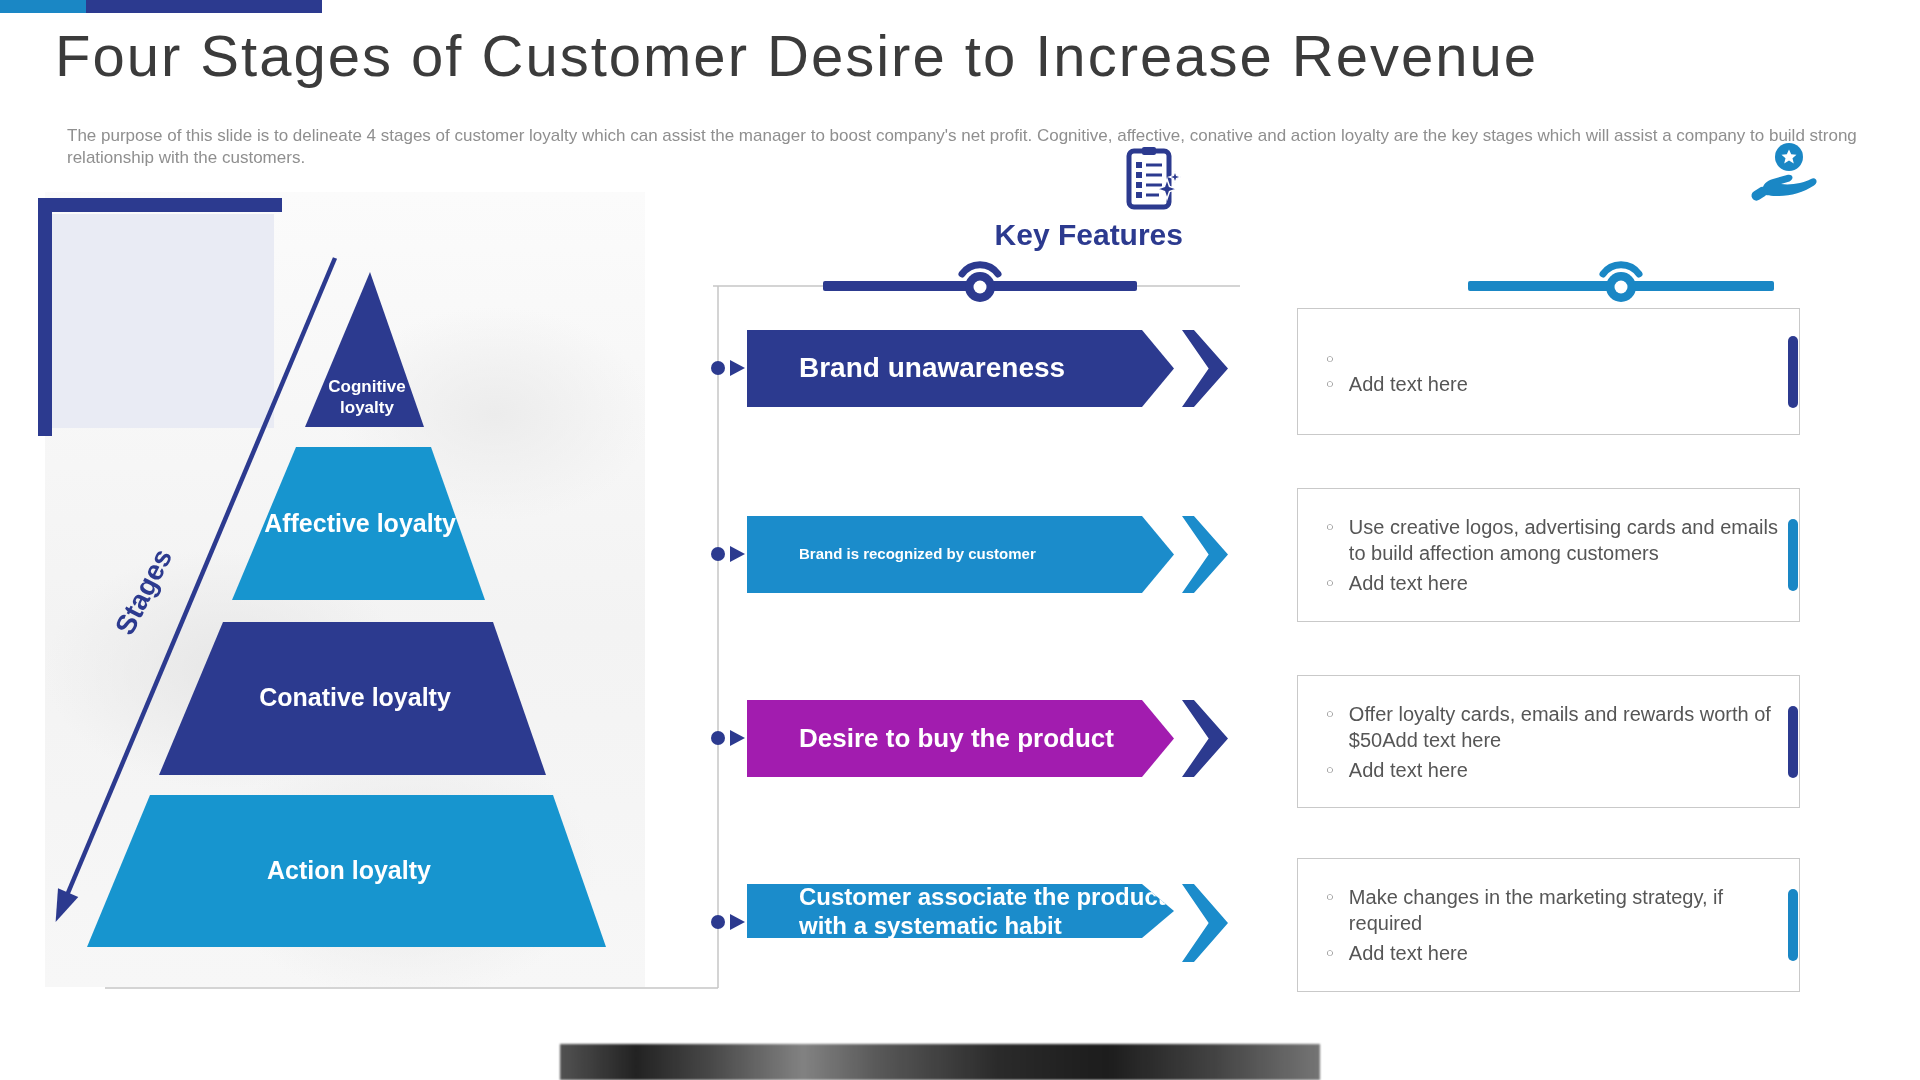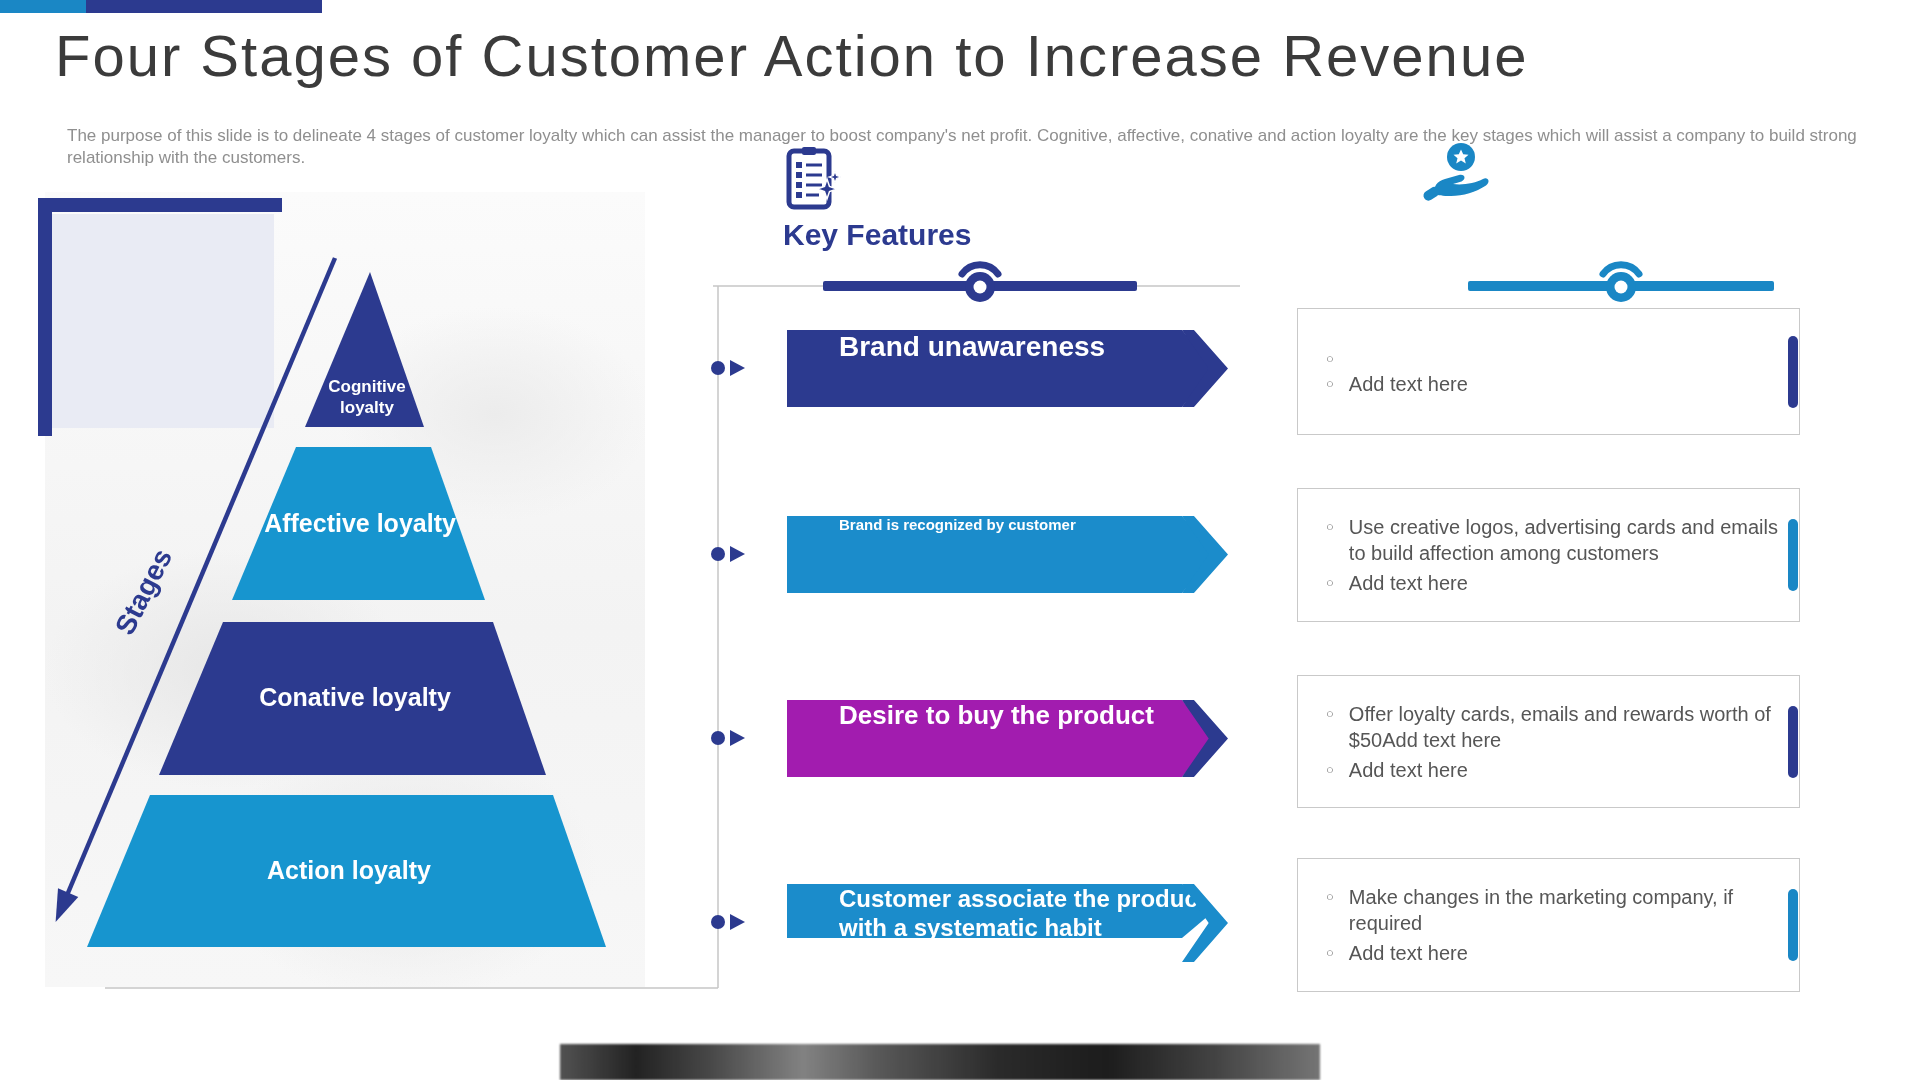--- a/index.html
+++ b/index.html
@@ -22,52 +22,52 @@
     background:
       radial-gradient(ellipse 300px 200px at 30% 60%, #e7e7e7 0%, rgba(231,231,231,0) 60%),
       radial-gradient(ellipse 260px 180px at 75% 28%, #ececec 0%, rgba(236,236,236,0) 60%),
       radial-gradient(ellipse 320px 220px at 60% 85%, #e9e9e9 0%, rgba(233,233,233,0) 60%),
       linear-gradient(180deg,#fbfbfb 0%,#f3f3f3 55%,#f7f7f7 100%);
   }
 
   svg.decor{left:0;top:0;width:1920px;height:1080px;pointer-events:none}
 
   
-  .col-head{display:flex;flex-direction:column;align-items:flex-start;width:400px}
+  .col-head{display:flex;flex-direction:column;align-items:flex-end;width:400px}
   .features-head{left:783px;top:144px}
   .recs-head{left:1421px;top:140px}
   .head-label{font-size:30px;font-weight:bold;margin-top:6px;white-space:nowrap}
   .features-head .head-label{color:#2c3a8f}
   .recs-head .head-label{color:#1a87c5}
 
   
-  .banner{left:747px;width:427px;display:flex;padding-left:52px;box-sizing:border-box;
+  .banner{left:747px;width:427px;display:flex;align-items:center;padding-left:52px;box-sizing:border-box;
     color:#fff;font-weight:bold;line-height:1.22;
-    clip-path:polygon(0 0,calc(100% - 32px) 0,100% 50%,calc(100% - 32px) 100%,0 100%);margin-left:40px;}
+    clip-path:polygon(0 0,calc(100% - 32px) 0,100% 50%,calc(100% - 32px) 100%,0 100%);}
   .banner span{white-space:pre-line}
   .chev{left:1182px;width:46px;clip-path:polygon(0 0,26% 0,100% 50%,26% 100%,0 100%,58% 50%)}
 
   
   .rec-box{left:1297px;width:503px;background:#fff;border:1px solid #c9c9c9;box-sizing:border-box;
     display:flex;flex-direction:column;justify-content:center;gap:4px;padding:10px 20px 10px 28px}
   .rec-box .li{display:flex;gap:15px;font-size:20px;color:#565656;line-height:1.3}
   .rec-box .bullet{font-size:13px;margin-top:5px;color:#6a6a6a;flex:0 0 auto}
   .accent{position:absolute;right:1px;top:50%;transform:translateY(-50%);width:10px;height:72px;border-radius:5px}
 
   
   .bottom-strip{left:560px;top:1044px;width:760px;height:36px;filter:blur(1.2px);opacity:.92;
     background:linear-gradient(90deg,#444 0%,#101010 10%,#3a3a3a 20%,#787878 32%,#4a4a4a 42%,#181818 58%,#0a0a0a 72%,#333 86%,#6a6a6a 100%);}
 </style>
 </head>
 <body>
 
 <div class="abs top-teal"></div>
 <div class="abs top-navy"></div>
 
-<h1 class="abs title">Four Stages of Customer Action to Increase Revenue</h1>
+<h1 class="abs title">Four Stages of Customer Desire to Increase Revenue</h1>
 <p class="abs subtitle">The purpose of this slide is to delineate 4 stages of customer loyalty which can assist the manager to boost company's net profit. Cognitive, affective, conative and action loyalty are the key stages which will assist a company to build strong relationship with the customers.</p>
 
 <div class="abs photo-bg"></div>
 
 <svg class="abs decor" viewBox="0 0 1920 1080" xmlns="http://www.w3.org/2000/svg">
 
   <rect x="52" y="214" width="222" height="214" fill="#e9ebf4"></rect>
   <rect x="38" y="198" width="244" height="14" fill="#2c3a8f"></rect>
   <rect x="38" y="198" width="14" height="238" fill="#2c3a8f"></rect>
 
@@ -216,21 +216,21 @@
   <div class="li">
       <span class="bullet">○</span>
       <span>Add text here</span>
     </div>
   <div class="accent" style="background-color: rgb(44, 58, 143);"></div>
 </div>
 
 <div class="abs rec-box" style="top:858px;height:134px">
   <div class="li">
       <span class="bullet">○</span>
-      <span>Make changes in the marketing company, if required</span>
+      <span>Make changes in the marketing strategy, if required</span>
     </div>
   <div class="li">
       <span class="bullet">○</span>
       <span>Add text here</span>
     </div>
   <div class="accent" style="background-color: rgb(26, 135, 197);"></div>
 </div>
 
 <div class="abs bottom-strip"></div>
 

